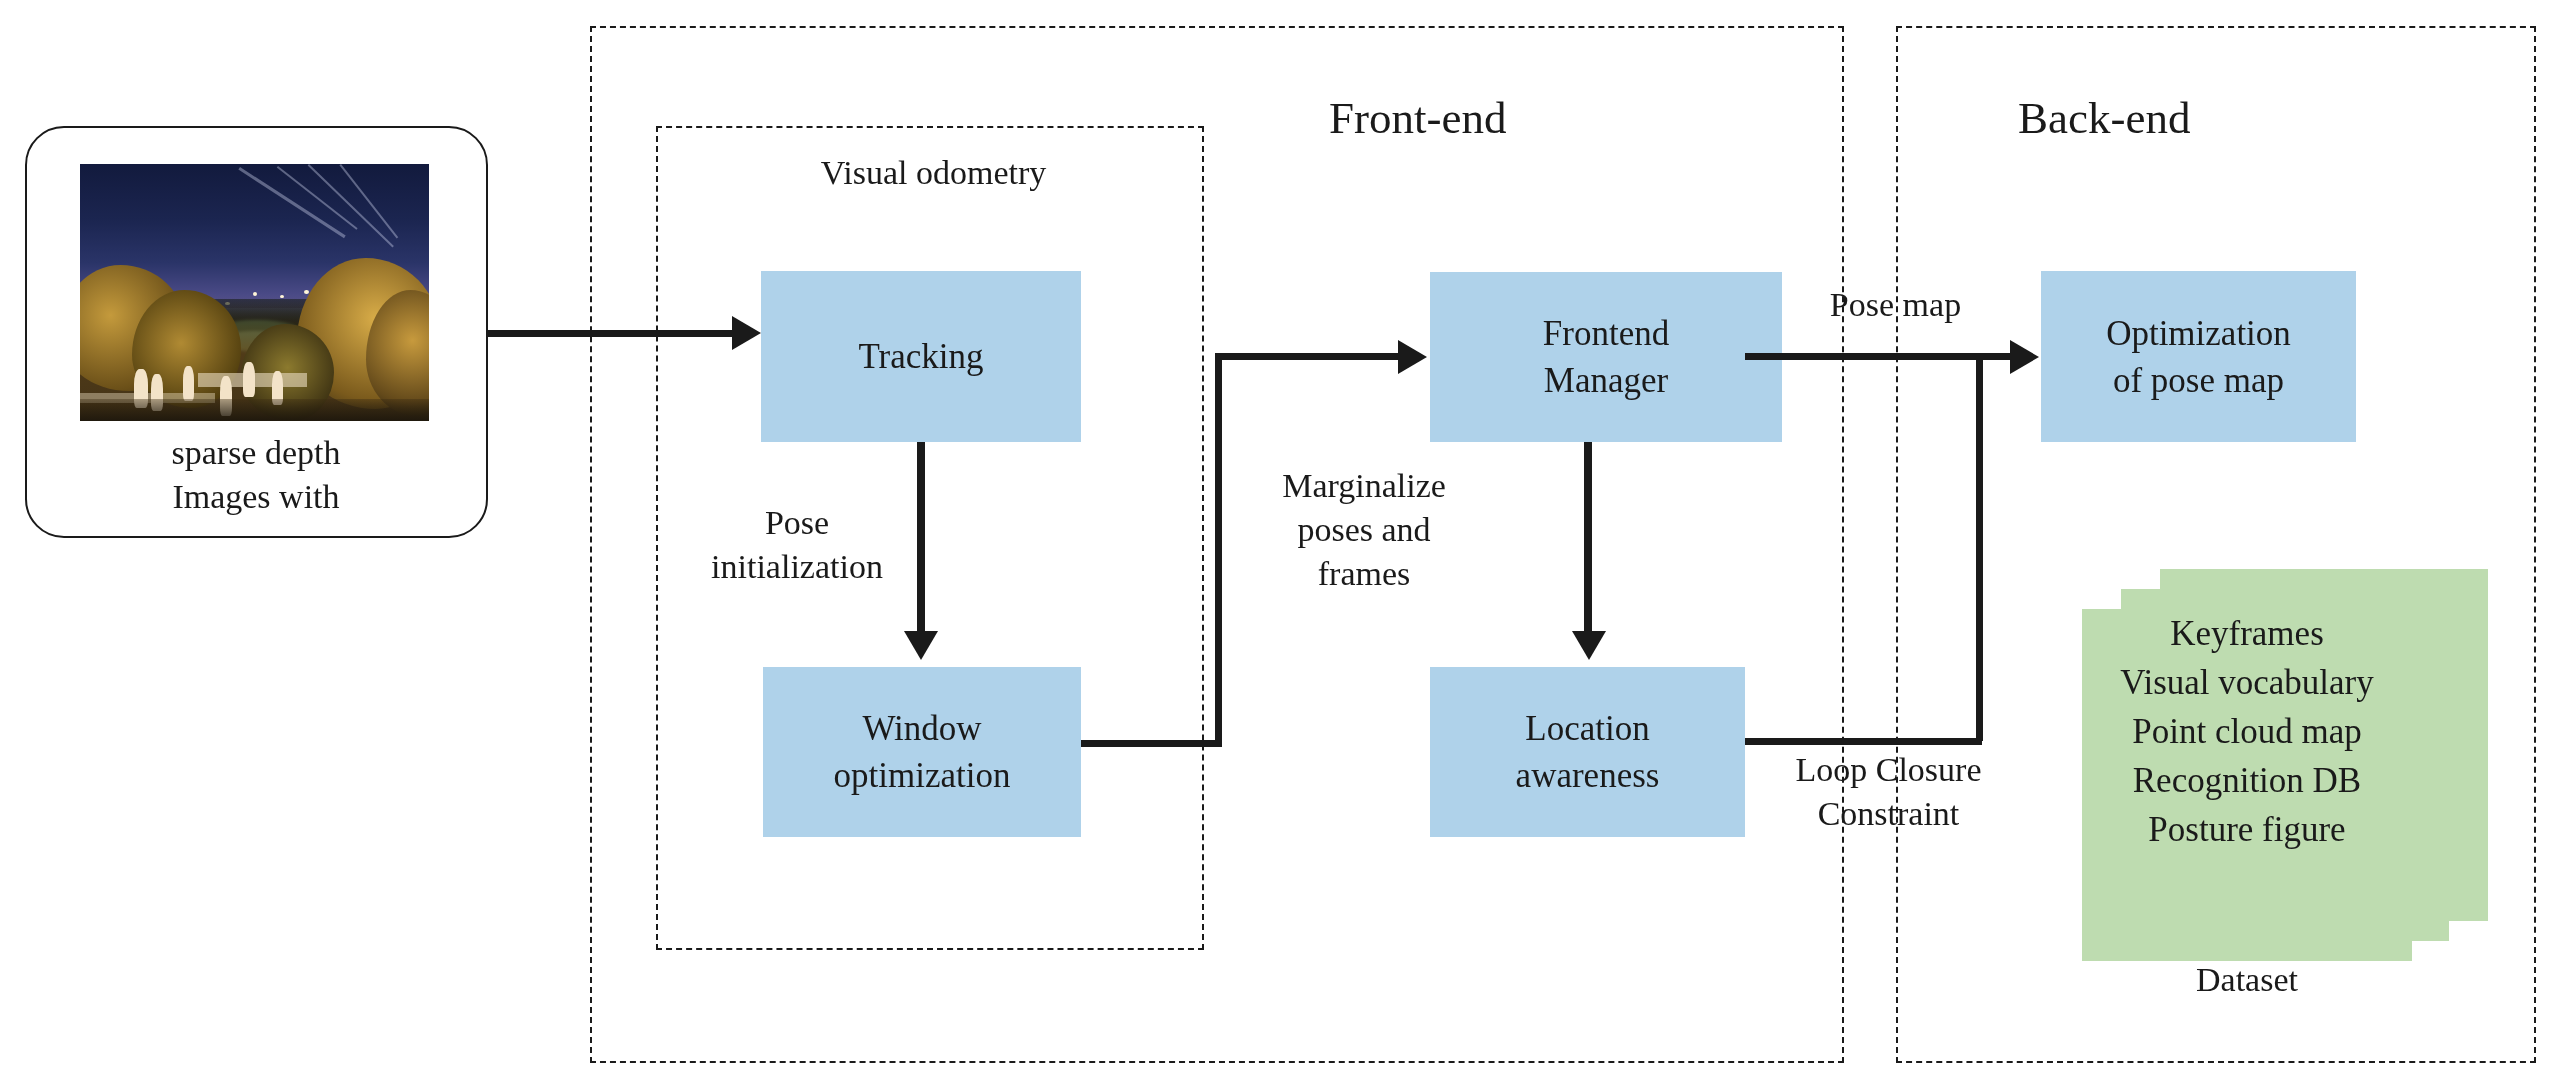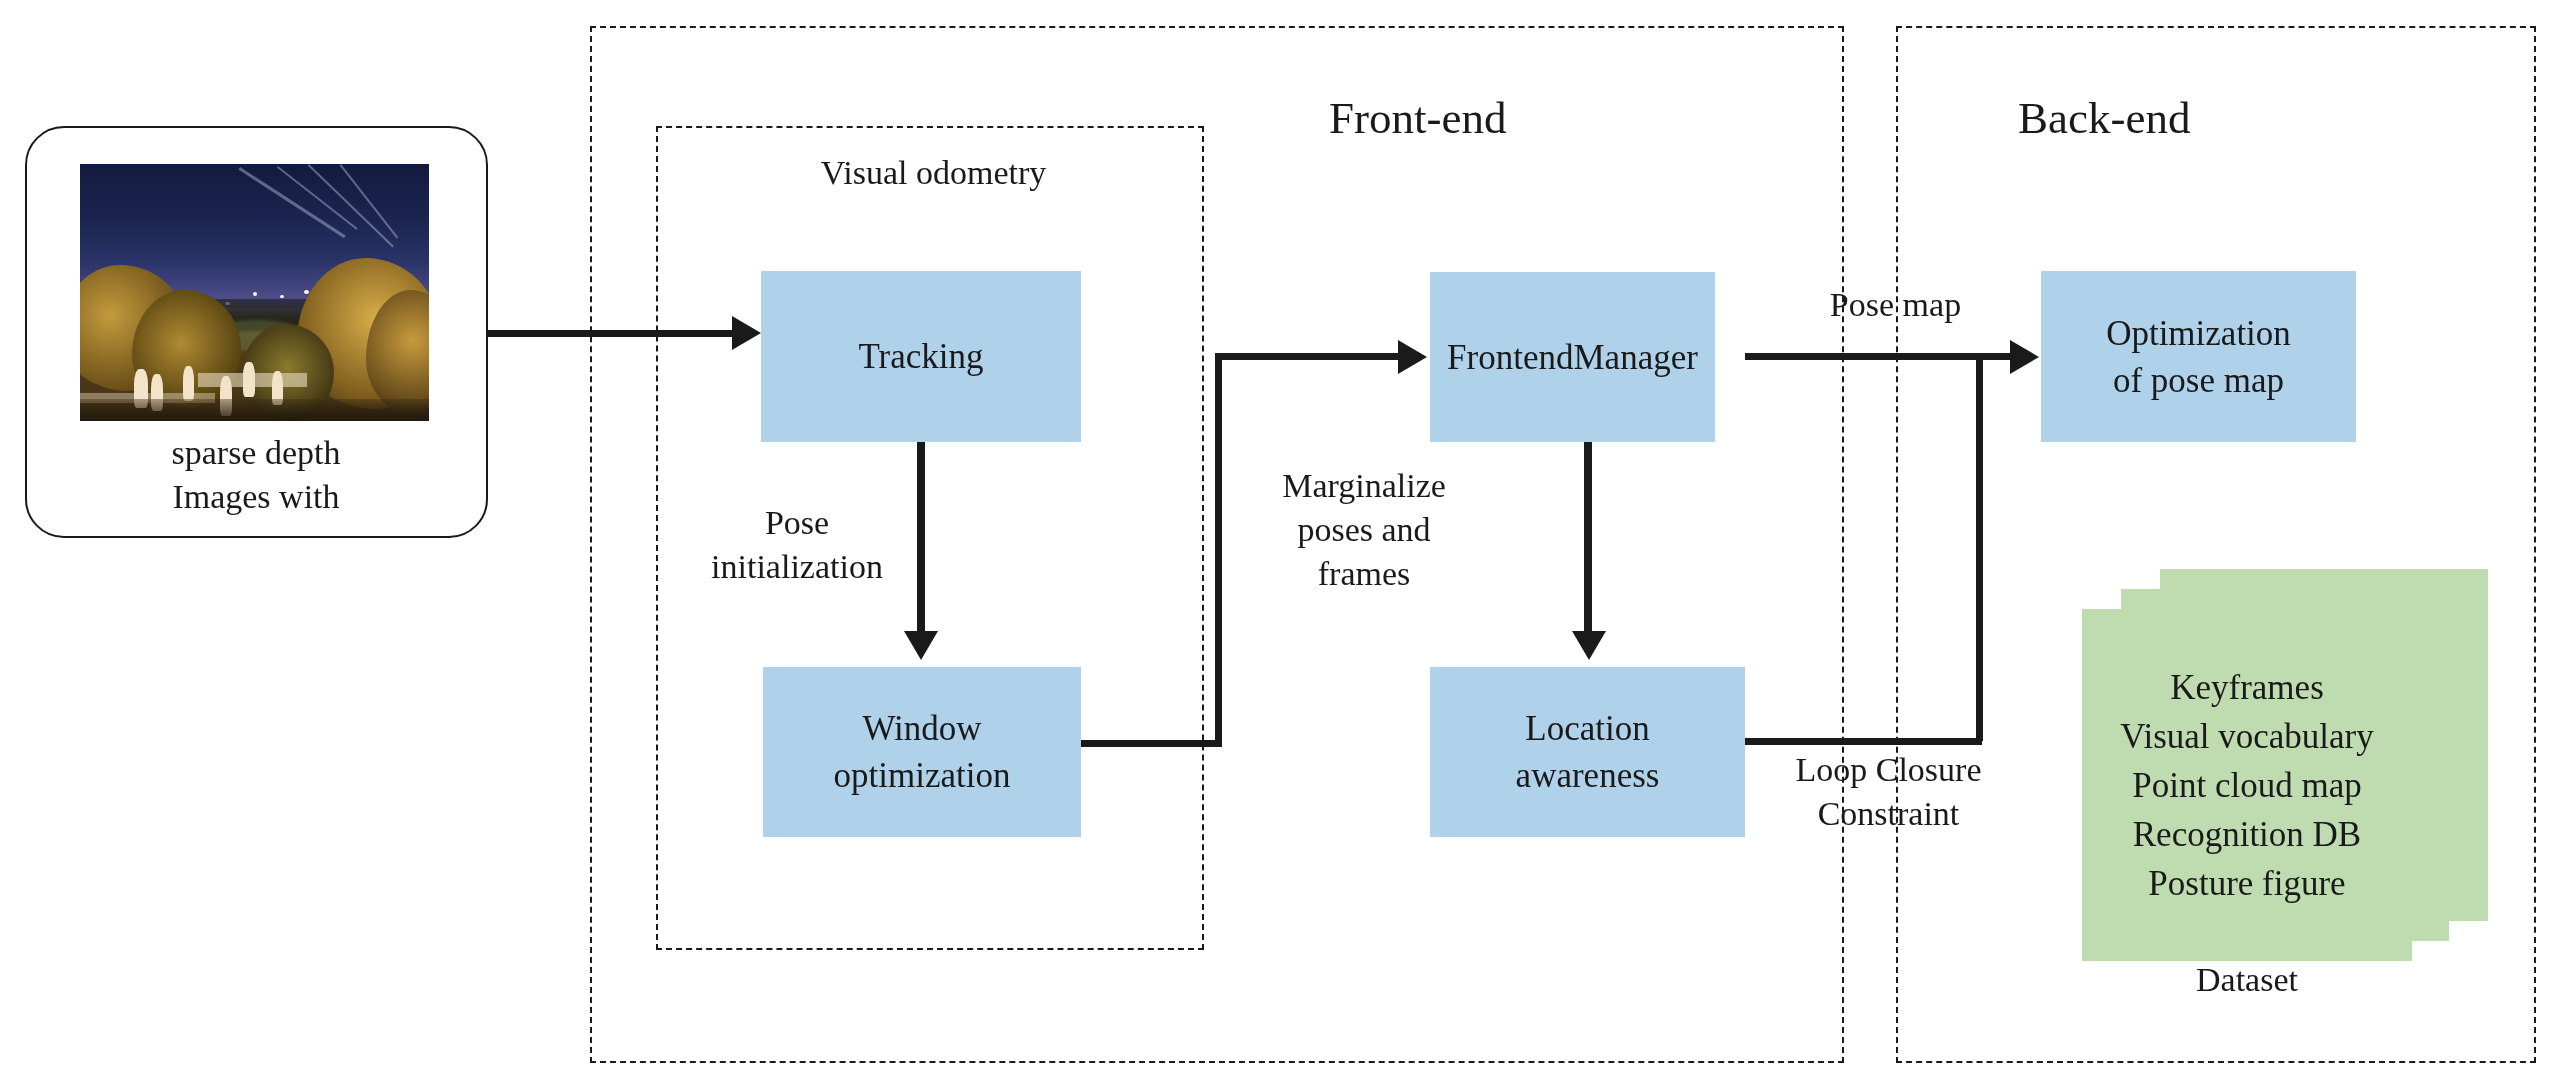--- a/index.html
+++ b/index.html
@@ -41,21 +41,21 @@
   .photo .citylights{position:absolute;border-radius:50%;background:#fff6d8;}
   .photo .fg{position:absolute;left:0;bottom:0;width:100%;height:48%;
      background:linear-gradient(180deg,rgba(24,26,18,0) 0%,rgba(48,40,16,.55) 18%,rgba(92,66,20,.85) 45%,rgba(70,52,22,.95) 100%);}
   .photo .tree{position:absolute;border-radius:48% 52% 45% 55%/55% 50% 50% 45%;}
   .photo .glow{position:absolute;border-radius:50%;filter:blur(1.7px);}
   .photo .person{position:absolute;background:#f3e3c8;border-radius:40% 40% 20% 20%;}
   .photo .wall{position:absolute;background:rgba(228,214,186,.75);}
 
   
   .gsheet{position:absolute;background:#bedcb0;}
-  .gfront{position:absolute;background:#bedcb0;display:flex;align-items:center;
+  .gfront{position:absolute;background:#bedcb0;display:flex;
           justify-content:center;}
   .glist{text-align:center;font-size:35px;line-height:49px;}
   .dataset-label{position:absolute;text-align:center;font-size:34px;line-height:40px;}
 
   
   .hline{position:absolute;height:6.7px;background:#1a1a1a;}
   .vline{position:absolute;width:6.7px;background:#1a1a1a;}
   .arrow-r{position:absolute;width:0;height:0;border-top:17px solid transparent;
            border-bottom:17px solid transparent;border-left:29px solid #1a1a1a;}
   .arrow-d{position:absolute;width:0;height:0;border-left:17px solid transparent;
@@ -135,21 +135,21 @@
 
   <div class="pbox" style="left:761px;top:271px;width:320px;height:171px;">
      <span>Tracking</span>
   </div>
 
   <div class="pbox" style="left:763px;top:667px;width:318px;height:170px;flex-direction:column;">
      <span>Window</span>
      <span>optimization</span>
   </div>
 
-  <div class="pbox" style="left:1430px;top:272px;width:285px;height:170px;flex-direction:row;">
+  <div class="pbox" style="left:1430px;top:272px;width:352px;height:170px;flex-direction:column;">
      <span>Frontend</span>
      <span>Manager</span>
   </div>
 
   <div class="pbox" style="left:1430px;top:667px;width:315px;height:170px;flex-direction:column;">
      <span>Location</span>
      <span>awareness</span>
   </div>
 
   <div class="pbox" style="left:2041px;top:271px;width:315px;height:171px;flex-direction:column;">

